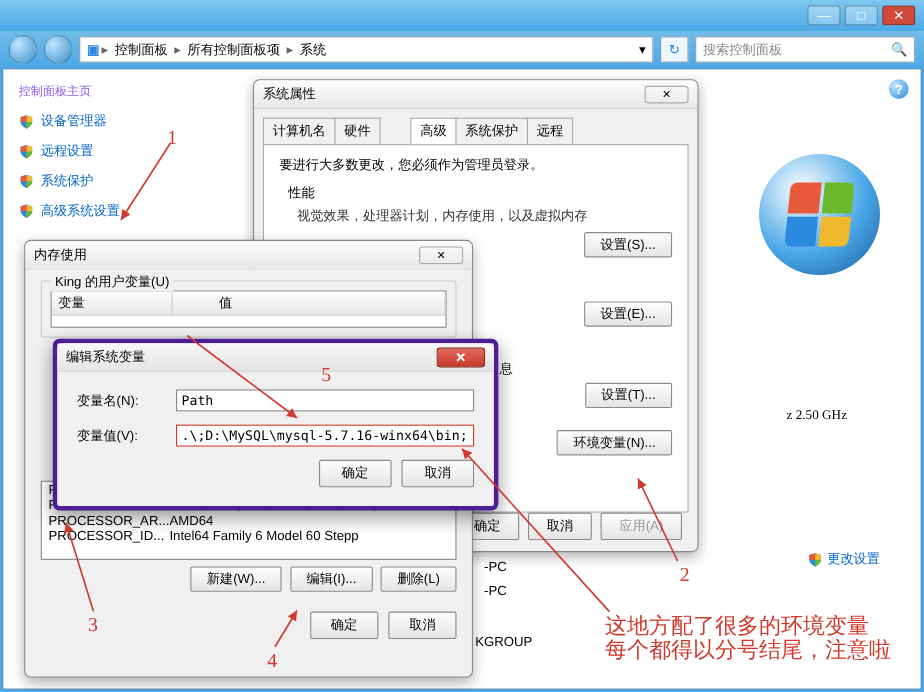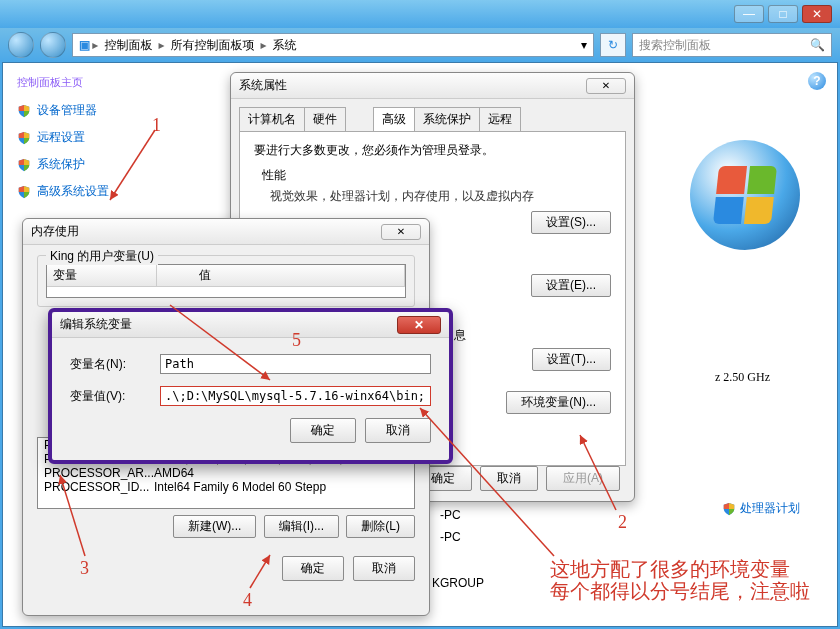--- a/index.html
+++ b/index.html
@@ -178,21 +178,21 @@
     </div>
 </div>
 <div class="ghz">z   2.50 GHz</div>
 <div class="changesettings">
   <svg class="shield-svg" viewBox="0 0 16 16">
       <path fill="#2a8ae0" d="M8 1 L14 3 V8 C14 12 8 15 8 15 C8 15 2 12 2 8 V3 Z"></path>
       <path fill="#f0b82c" d="M8 1 L14 3 V8 L8 8 Z"></path>
       <path fill="#6ab82c" d="M8 8 L14 8 C14 12 8 15 8 15 Z"></path>
       <path fill="#e85a3c" d="M2 3 L8 1 V8 L2 8 Z"></path>
     </svg>
-  <span>处理器计划</span>
+  <span>更改设置</span>
 </div>
 
 <div class="sysprops">
   <div class="dlg-titlebar">
     <span class="dlg-title">系统属性</span>
     <span class="dlg-close">✕</span>
   </div>
   <div class="tabs">
     <div class="tab">计算机名</div>
     <div class="tab">硬件</div>

